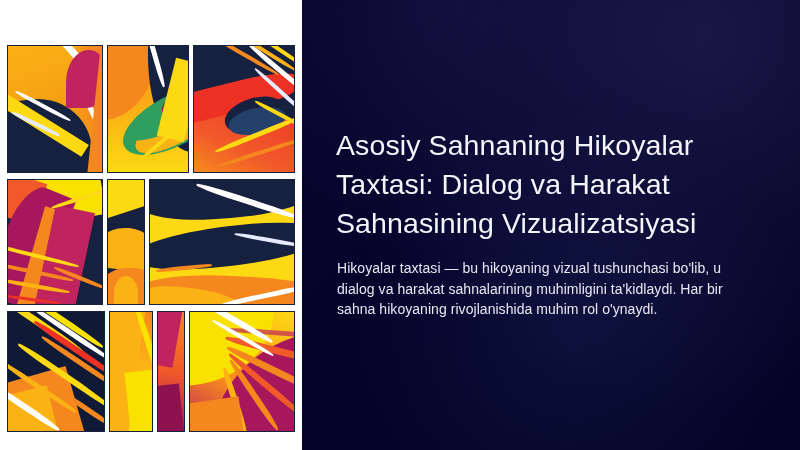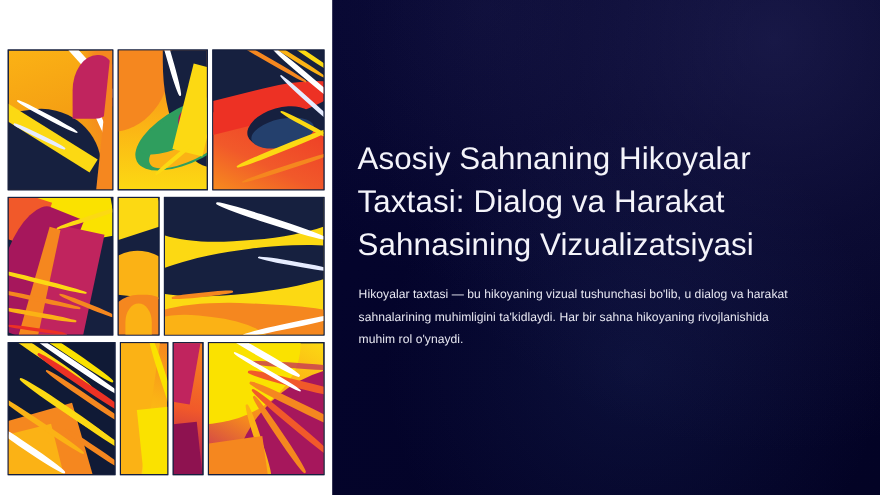--- a/index.html
+++ b/index.html
@@ -42,38 +42,38 @@
   
   .streak {
     position:absolute;
     transform-origin:center;
     border-radius:40%;
   }
 
   
   #text-col {
     position:absolute;
-    left:325px; top:0;
+    left:336px; top:0;
     width:420px; height:404px;
   }
   #title {
     position:absolute;
     top:126px; left:0;
     width:412px;
     font-size:28.5px;
     line-height:39px;
     font-weight:300;
     letter-spacing:0.1px;
     color:#f4f4fa;
   }
   #body {
     position:absolute;
     top:258px; left:1px;
     width:408px;
-    font-size:11px;
+    font-size:14px;
     line-height:20.5px;
     font-weight:400;
     color:#e8e8f2;
     letter-spacing:0.05px;
   }
 </style>
 </head>
 <body>
 
 <div id="slide">

